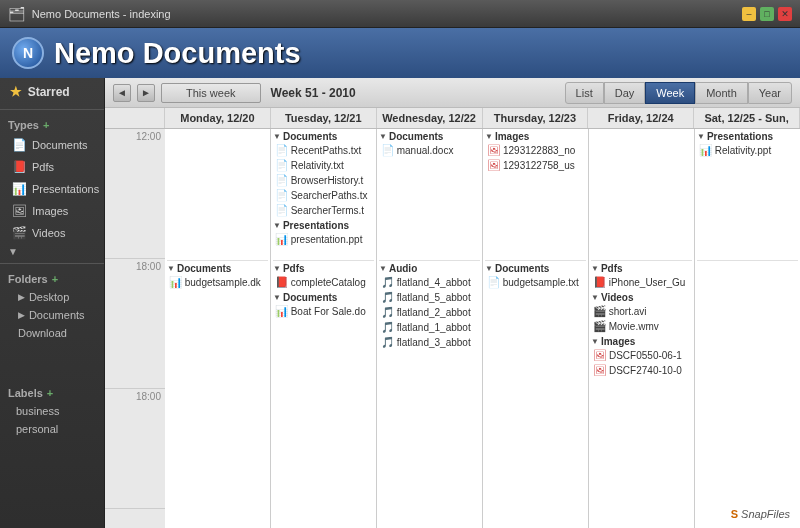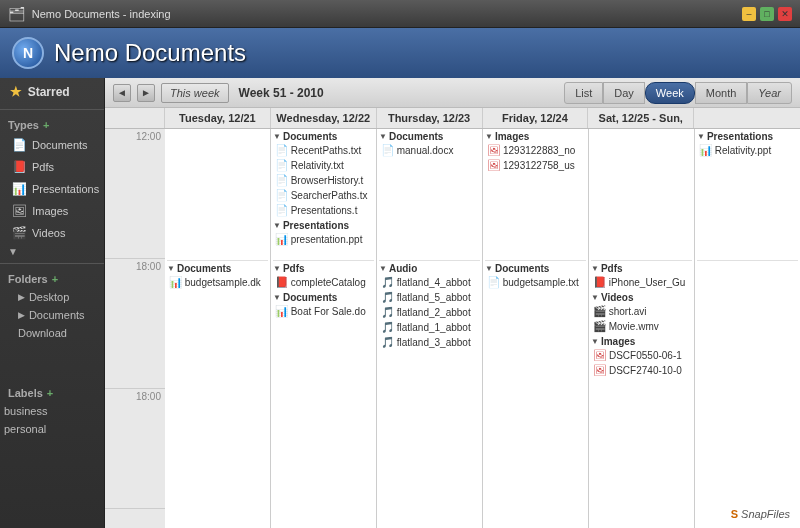--- a/index.html
+++ b/index.html
@@ -37,21 +37,21 @@
       justify-content: space-between;
     }
     #appheader .logo-area { display: flex; align-items: center; gap: 10px; }
     #appheader .logo-circle {
       width: 32px; height: 32px; border-radius: 50%;
       background: radial-gradient(circle at 35% 35%, #70aaee, #1a4a90);
       border: 2px solid #8ab0e0;
       display: flex; align-items: center; justify-content: center;
       color: white; font-size: 14px; font-weight: bold;
     }
-    #appheader .app-title { color: white; font-size: 24px; font-weight: normal; text-shadow: 1px 1px 2px #000; }
+    #appheader .app-title { color: white; font-size: 29px; font-weight: bold; text-shadow: 1px 1px 2px #000; }
     #appheader .search-area { display: flex; gap: 4px; align-items: center; }
     #appheader .search-input {
       width: 180px; height: 24px; border: 1px solid #aaa; border-radius: 2px;
       background: #f8f8f8; padding: 0 6px; font-size: 11px;
     }
     #appheader .search-btn {
       height: 24px; padding: 0 10px; background: linear-gradient(to bottom, #5588cc, #2255aa);
       color: white; border: 1px solid #1a4488; border-radius: 2px; cursor: pointer; font-size: 11px;
     }
 
@@ -86,52 +86,52 @@
       display: flex; align-items: center; gap: 4px;
     }
     .sidebar-expand { color: #aaa; font-size: 10px; padding: 2px 8px; cursor: pointer; }
     .sidebar-starred {
       padding: 6px 8px 6px 10px;
       cursor: pointer;
       display: flex; align-items: center; gap: 6px;
       font-size: 12px; color: #ddd; font-weight: bold;
     }
     .star-icon { color: #f0c040; font-size: 13px; }
-    .label-item { padding: 3px 8px 3px 4px; font-size: 11px; color: #bbb; cursor: pointer; }
+    .label-item { padding: 3px 8px 3px 16px; font-size: 11px; color: #bbb; cursor: pointer; }
 
     
     #content { flex: 1; display: flex; flex-direction: column; background: #f0f0f0; overflow: hidden; }
 
     
     #toolbar {
       background: linear-gradient(to bottom, #e8e8e8, #d0d0d0);
       height: 30px; display: flex; align-items: center; padding: 0 8px; gap: 6px;
       border-bottom: 1px solid #bbb;
     }
     .nav-btn {
       width: 18px; height: 18px; background: linear-gradient(to bottom, #e0e0e0, #b8b8b8);
       border: 1px solid #999; border-radius: 2px; cursor: pointer;
       display: flex; align-items: center; justify-content: center; font-size: 10px; color: #444;
     }
     .week-btn {
-      height: 20px; padding: 0 8px; background: linear-gradient(to bottom, #e8e8e8, #d0d0d0);
-      border: 1px solid #999; border-radius: 2px; cursor: pointer; font-size: 11px; color: #444; font-style: italic;
+      height: 20px; padding: 0 24px; background: linear-gradient(to bottom, #e8e8e8, #d0d0d0);
+      border: 1px solid #999; border-radius: 2px; cursor: pointer; font-size: 11px; color: #444;
     }
     .week-label { font-size: 12px; color: #333; font-weight: bold; margin-left: 4px; }
     .view-btns { margin-left: auto; display: flex; }
     .view-btn {
       height: 22px; padding: 0 10px; background: linear-gradient(to bottom, #e0e0e0, #c8c8c8);
       border: 1px solid #aaa; cursor: pointer; font-size: 11px; color: #444;
       display: flex; align-items: center;
     }
     .view-btn:first-child { border-radius: 3px 0 0 3px; margin-left: 20px; }
-    .view-btn:last-child { border-radius: 0 3px 3px 0; font-style: italic; }
+    .view-btn:last-child { border-radius: 0 3px 3px 0; }
     .view-btn.active {
       background: linear-gradient(to bottom, #4a6fa5, #2d4e80);
-      color: white; border-color: #1a3a6a; border-radius: 10px;
+      color: white; border-color: #1a3a6a;
     }
 
     
     #calendar { flex: 1; overflow: hidden; display: flex; flex-direction: column; }
     #cal-header {
       display: grid;
       grid-template-columns: 60px repeat(6, 1fr);
       background: #e8e8e8;
       border-bottom: 1px solid #bbb;
     }
@@ -290,20 +290,21 @@
         <button class="view-btn active">Week</button>
         <button class="view-btn">Month</button>
         <button class="view-btn">Year</button>
       </div>
     </div>
 
     <div id="calendar">
 
       <div id="cal-header">
         <div class="cal-header-empty"></div>
+        <div class="cal-header-cell"><span>Monday, 12/20</span></div>
         <div class="cal-header-cell"><span>Tuesday, 12/21</span></div>
         <div class="cal-header-cell"><span>Wednesday, 12/22</span></div>
         <div class="cal-header-cell"><span>Thursday, 12/23</span></div>
         <div class="cal-header-cell"><span>Friday, 12/24</span></div>
         <div class="cal-header-cell"><span>Sat, 12/25 - Sun,</span></div>
       </div>
 
       <div id="cal-body" style="display:flex; overflow-y:auto; flex:1;">
 
         <div class="time-col" style="width:60px; min-width:60px;">
@@ -347,21 +348,21 @@
               <div class="file-item">
                 <span class="file-icon txt">📄</span>
                 <span>BrowserHistory.t</span>
               </div>
               <div class="file-item">
                 <span class="file-icon txt">📄</span>
                 <span>SearcherPaths.tx</span>
               </div>
               <div class="file-item">
                 <span class="file-icon txt">📄</span>
-                <span>Presentations.t</span>
+                <span>SearcherTerms.t</span>
               </div>
             </div>
             <div class="day-section">
               <div class="day-section-header">
                 <span class="triangle">▼</span>
                 <span>Presentations</span>
               </div>
               <div class="file-item">
                 <span class="file-icon ppt">📊</span>
                 <span>presentation.ppt</span>

